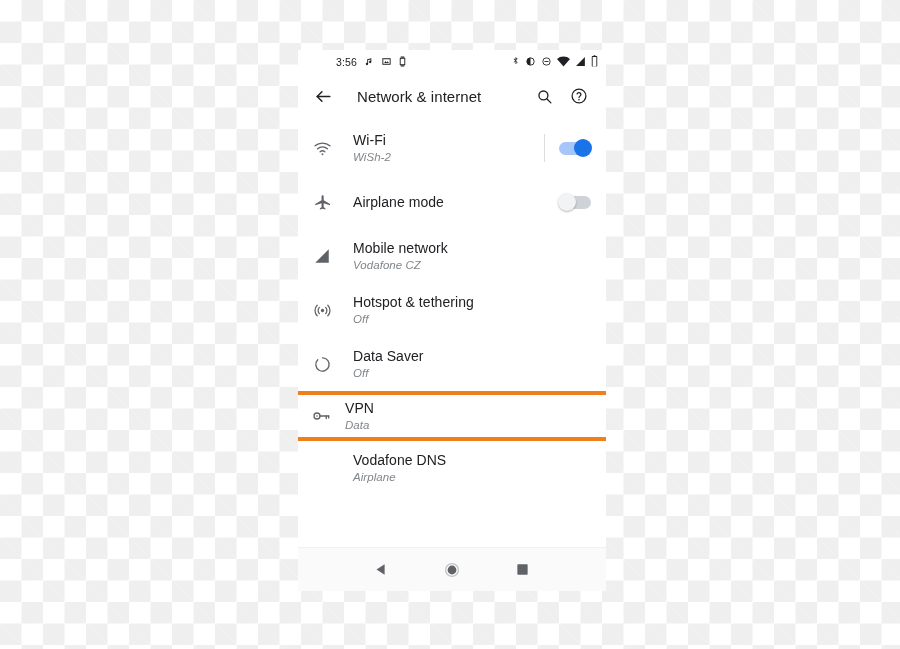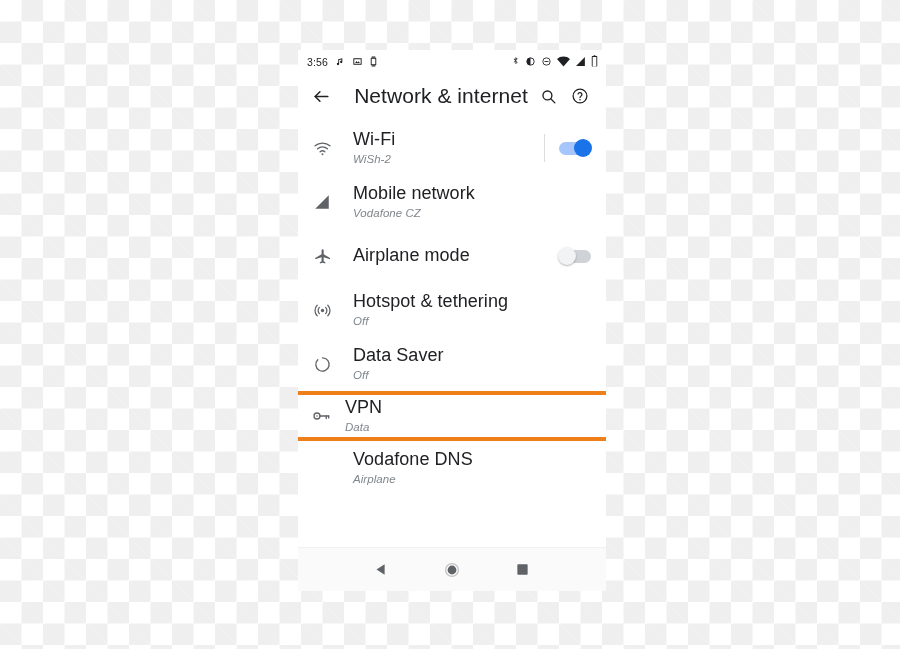--- a/index.html
+++ b/index.html
@@ -41,41 +41,42 @@
     background: #ffffff;
     font-size: 10.5px;
     color: #202124;
   }
   #status-clock {
     font-size: 10.5px;
     color: #202124;
     letter-spacing: .1px;
     margin-right: 7px;
     line-height: 1;
+    margin-left: 29px;
   }
   .sb-left-icons { display: flex; align-items: center; gap: 6px; }
   .sb-spacer { flex: 1 1 auto; }
   .sb-right-icons { display: flex; align-items: center; gap: 5px; }
   .sb-ico { display: block; }
 
   
   #toolbar {
     height: 44px;
     display: flex;
     align-items: center;
     padding: 0 14px 0 12px;
     background: #ffffff;
   }
   #back-btn {
     width: 26px; height: 26px;
     display: flex; align-items: center; justify-content: center;
     cursor: pointer;
   }
   #toolbar-title {
-    font-size: 21px;
+    font-size: 15px;
     color: #202124;
     margin-left: 21px;
     letter-spacing: .05px;
     white-space: nowrap;
   }
   .tb-spacer { flex: 1 1 auto; }
   .tb-action {
     width: 26px; height: 26px;
     display: flex; align-items: center; justify-content: center;
     cursor: pointer;
@@ -103,21 +104,21 @@
     justify-content: center;
   }
   .row-text {
     flex: 1 1 auto;
     padding-left: 7px;
     display: flex;
     flex-direction: column;
     justify-content: center;
   }
   .row-title {
-    font-size: 18px;
+    font-size: 14px;
     color: #202124;
     line-height: 1.3;
     letter-spacing: .05px;
   }
   .row-sub {
     font-size: 11.5px;
     color: #80868b;
     line-height: 1.35;
     margin-top: 1px;
     letter-spacing: .05px;
@@ -298,45 +299,45 @@
       <div class="row-trail">
         <div class="divider-v"></div>
         <div class="toggle on">
             <span class="knob"></span>
           </div>
       </div>
     </div>
 
     <div class="row">
       <div class="row-icon">
-        <svg width="18" height="18" viewBox="0 0 20 20" fill="#5f6368">
-            <path d="M17.5 2.5v15h-15l15-15z"></path>
-          </svg>
-      </div>
-      <div class="row-text">
-        <span class="row-title">Mobile network</span>
-        <span class="row-sub">Vodafone CZ</span>
-      </div>
-      <div class="row-trail"></div>
-    </div>
-
-    <div class="row">
-      <div class="row-icon">
         <svg width="19" height="19" viewBox="0 0 24 24" fill="#5f6368">
             <path d="M21.5 15.5v-1.7l-8-4.6V4.3a1.35 1.35 0 1 0-2.7 0v4.9l-8 4.6v1.7l8-2.5v4.9l-2.1 1.5v1.3l3.45-.95 3.45.95v-1.3l-2.1-1.5V13l8 2.5z"></path>
           </svg>
       </div>
       <div class="row-text">
         <span class="row-title">Airplane mode</span>
       </div>
       <div class="row-trail">
         <div class="toggle off">
             <span class="knob"></span>
           </div>
       </div>
+    </div>
+
+    <div class="row">
+      <div class="row-icon">
+        <svg width="18" height="18" viewBox="0 0 20 20" fill="#5f6368">
+            <path d="M17.5 2.5v15h-15l15-15z"></path>
+          </svg>
+      </div>
+      <div class="row-text">
+        <span class="row-title">Mobile network</span>
+        <span class="row-sub">Vodafone CZ</span>
+      </div>
+      <div class="row-trail"></div>
     </div>
 
     <div class="row">
       <div class="row-icon">
         <svg width="19" height="19" viewBox="0 0 24 24" fill="none" stroke="#5f6368" stroke-width="1.6" stroke-linecap="round">
           <circle cx="12" cy="12" r="2.1" fill="#5f6368" stroke="none"></circle>
           <path d="M8.1 15.9a5.5 5.5 0 0 1 0-7.8"></path>
           <path d="M15.9 8.1a5.5 5.5 0 0 1 0 7.8"></path>
           <path d="M5.3 18.7a9.5 9.5 0 0 1 0-13.4"></path>
           <path d="M18.7 5.3a9.5 9.5 0 0 1 0 13.4"></path>

